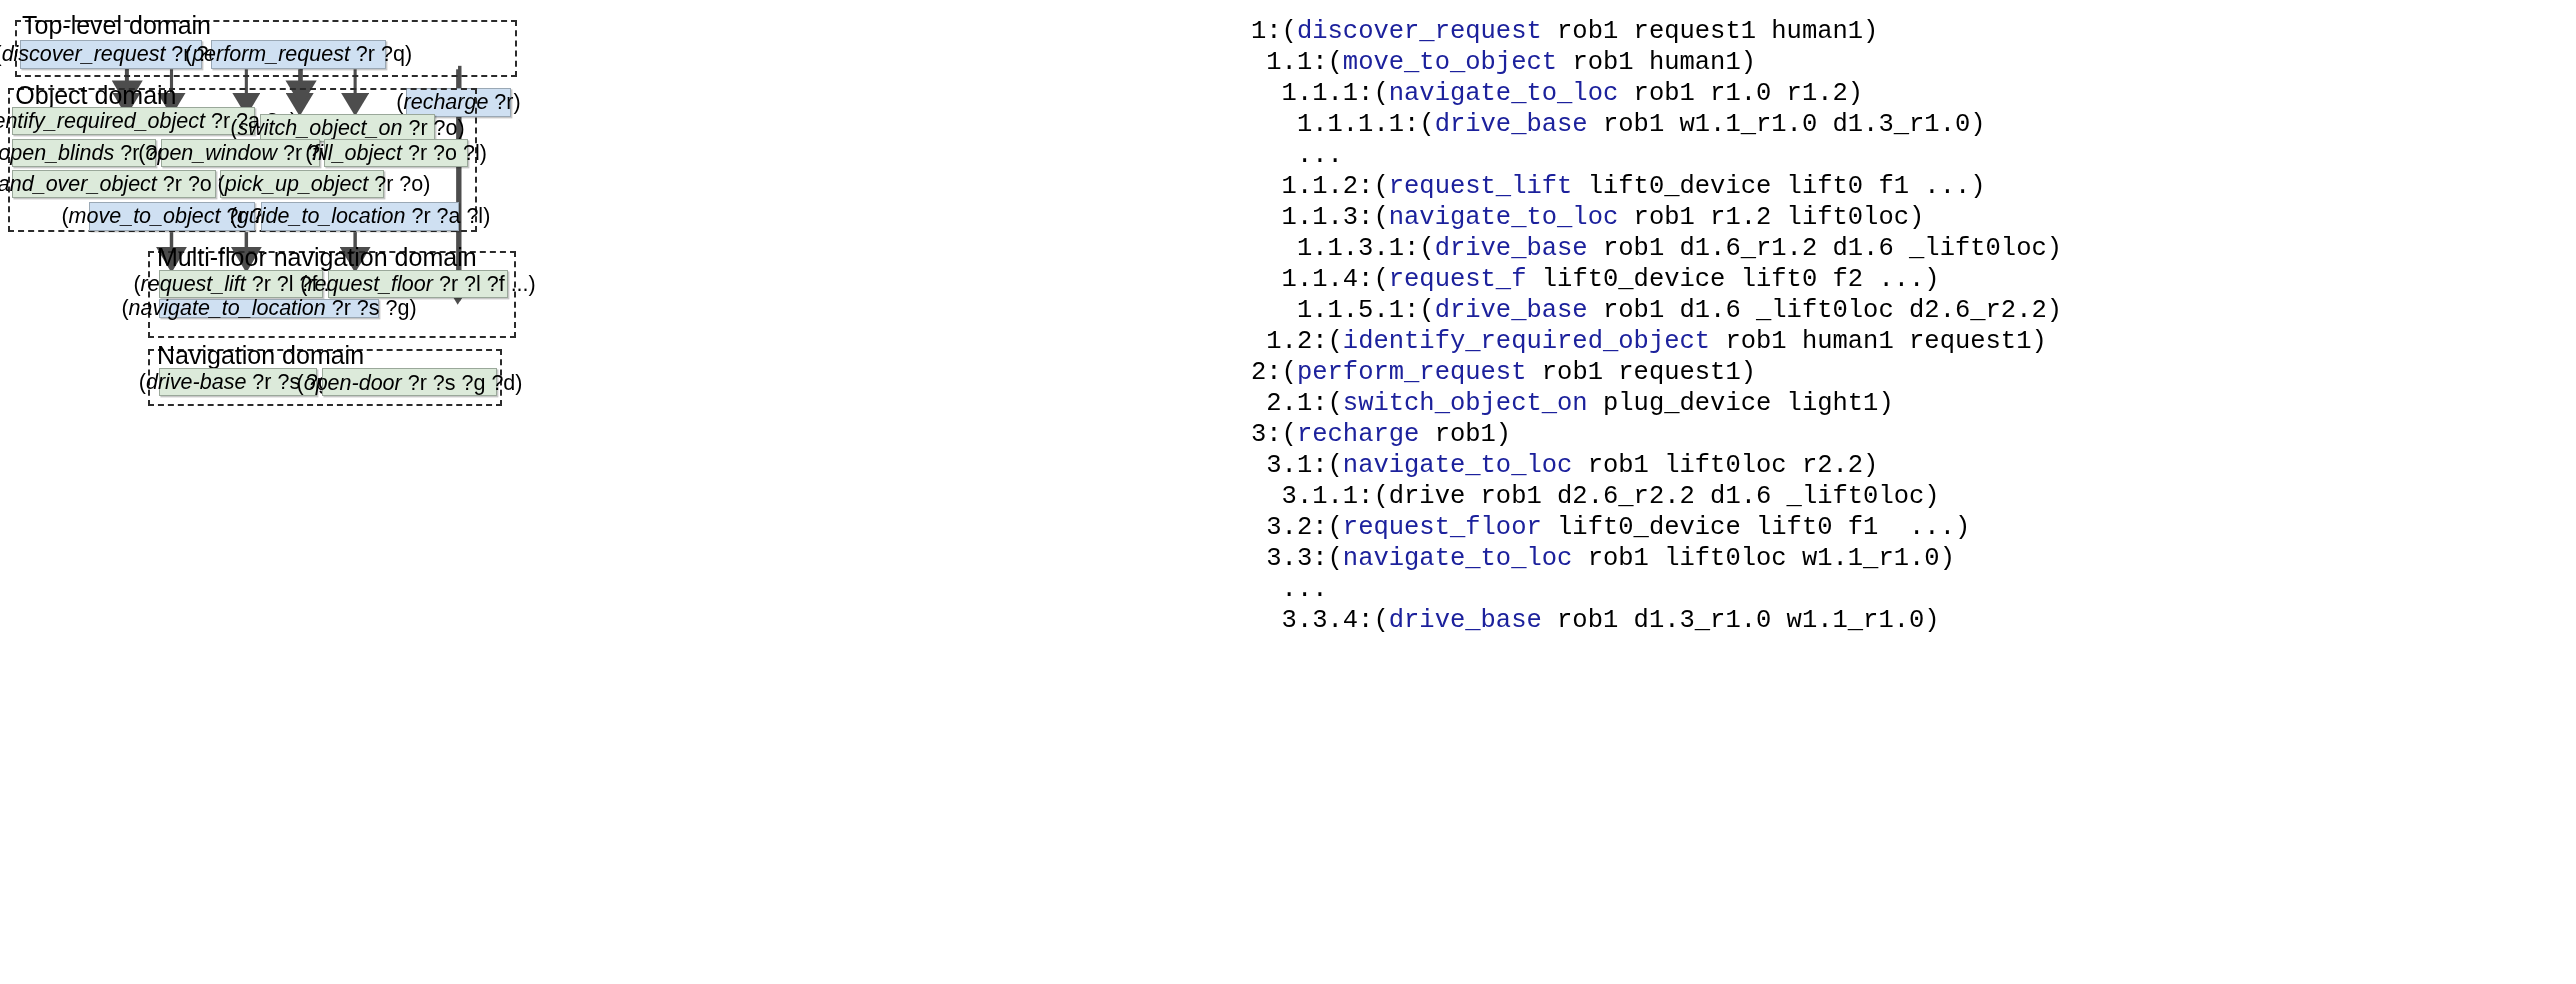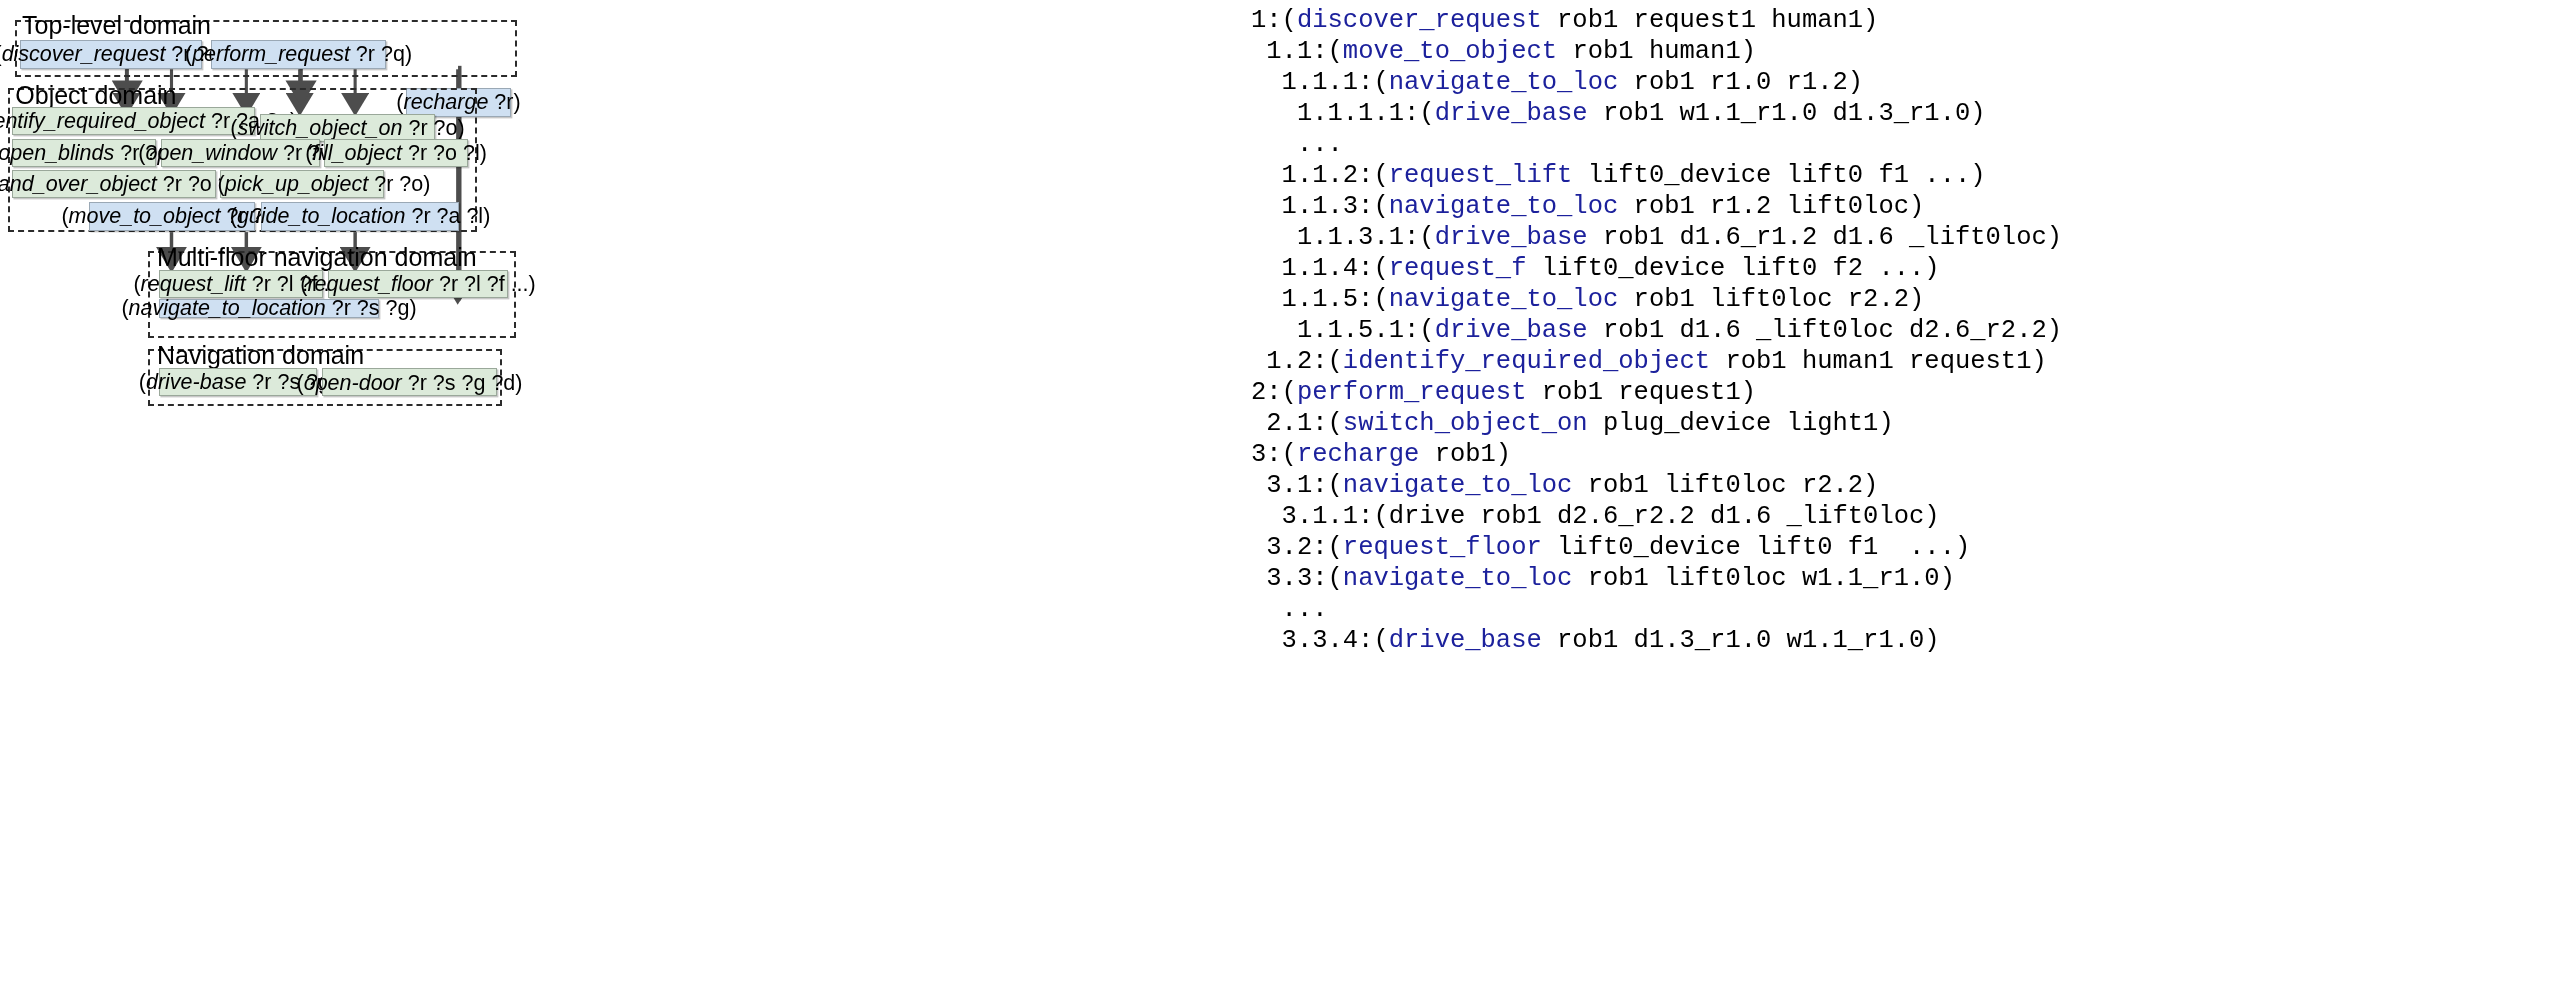--- a/index.html
+++ b/index.html
@@ -19,21 +19,21 @@
   .op.blue{background:#cfe0f2;border-color:#9aa8b5;}
   .op.green{background:#dceada;border-color:#9aa89a;}
   .op i{font-style:italic;}
 
   svg.edges{position:absolute;left:0;top:0;width:1248px;height:984px;pointer-events:none;}
 
   
   #plan{position:absolute;left:1251px;top:0;width:1325px;height:768px;
         font-family:"Liberation Mono","DejaVu Sans Mono",monospace;
         font-size:26px;line-height:31px;color:#000;letter-spacing:0px;
-        padding-top:5px;box-sizing:border-box;}
+        padding-top:16px;box-sizing:border-box;}
   .pl{white-space:pre;}
   .act{color:#1c219c;}
 </style>
 </head>
 <body>
 
 <div id="diagram">
 
   <svg class="edges" viewBox="0 0 1800 1420">
     <defs>
@@ -140,21 +140,20 @@
 <div id="plan" style="font-size: 25.5px;">
     <div class="pl"><span>1:(</span><span class="act">discover_request</span><span> rob1 request1 human1)</span></div>
     <div class="pl"><span> 1.1:(</span><span class="act">move_to_object</span><span> rob1 human1)</span></div>
     <div class="pl"><span>  1.1.1:(</span><span class="act">navigate_to_loc</span><span> rob1 r1.0 r1.2)</span></div>
     <div class="pl"><span>   1.1.1.1:(</span><span class="act">drive_base</span><span> rob1 w1.1_r1.0 d1.3_r1.0)</span></div>
     <div class="pl"><span>   </span><span>...</span></div>
     <div class="pl"><span>  1.1.2:(</span><span class="act">request_lift</span><span> lift0_device lift0 f1 ...)</span></div>
     <div class="pl"><span>  1.1.3:(</span><span class="act">navigate_to_loc</span><span> rob1 r1.2 lift0loc)</span></div>
     <div class="pl"><span>   1.1.3.1:(</span><span class="act">drive_base</span><span> rob1 d1.6_r1.2 d1.6 _lift0loc)</span></div>
     <div class="pl"><span>  1.1.4:(</span><span class="act">request_f</span><span> lift0_device lift0 f2 ...)</span></div>
-    <div class="pl"><span>  1.1.5:(</span><span class="act">navigate_to_loc</span><span> rob1 lift0loc r2.2)</span></div>
     <div class="pl"><span>   1.1.5.1:(</span><span class="act">drive_base</span><span> rob1 d1.6 _lift0loc d2.6_r2.2)</span></div>
     <div class="pl"><span> 1.2:(</span><span class="act">identify_required_object</span><span> rob1 human1 request1)</span></div>
     <div class="pl"><span>2:(</span><span class="act">perform_request</span><span> rob1 request1)</span></div>
     <div class="pl"><span> 2.1:(</span><span class="act">switch_object_on</span><span> plug_device light1)</span></div>
     <div class="pl"><span>3:(</span><span class="act">recharge</span><span> rob1)</span></div>
     <div class="pl"><span> 3.1:(</span><span class="act">navigate_to_loc</span><span> rob1 lift0loc r2.2)</span></div>
     <div class="pl"><span>  3.1.1:(</span><span>drive rob1 d2.6_r2.2 d1.6 _lift0loc)</span></div>
     <div class="pl"><span> 3.2:(</span><span class="act">request_floor</span><span> lift0_device lift0 f1  ...)</span></div>
     <div class="pl"><span> 3.3:(</span><span class="act">navigate_to_loc</span><span> rob1 lift0loc w1.1_r1.0)</span></div>
     <div class="pl"><span>  </span><span>...</span></div>

